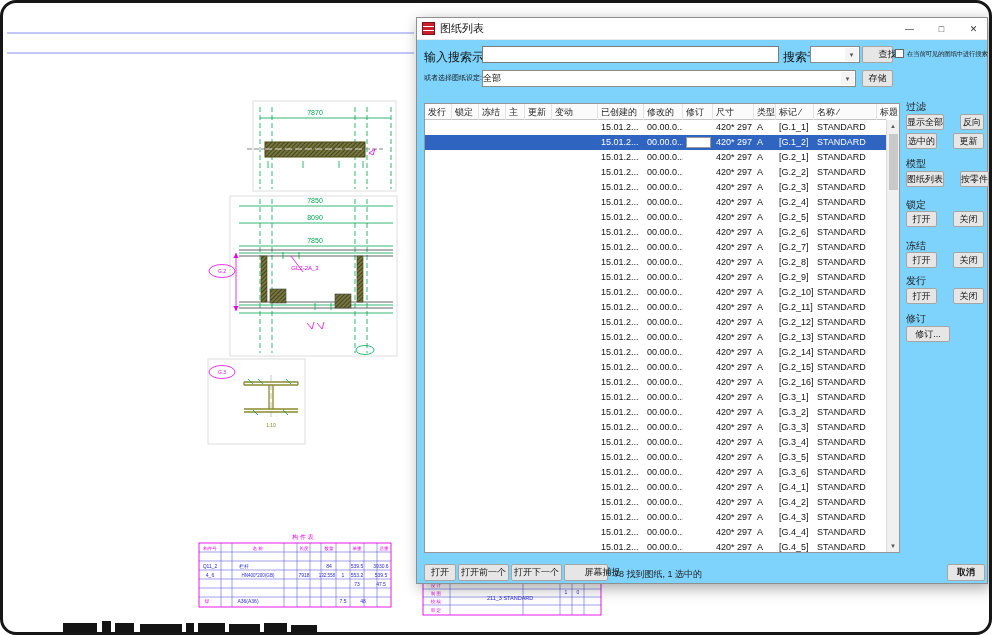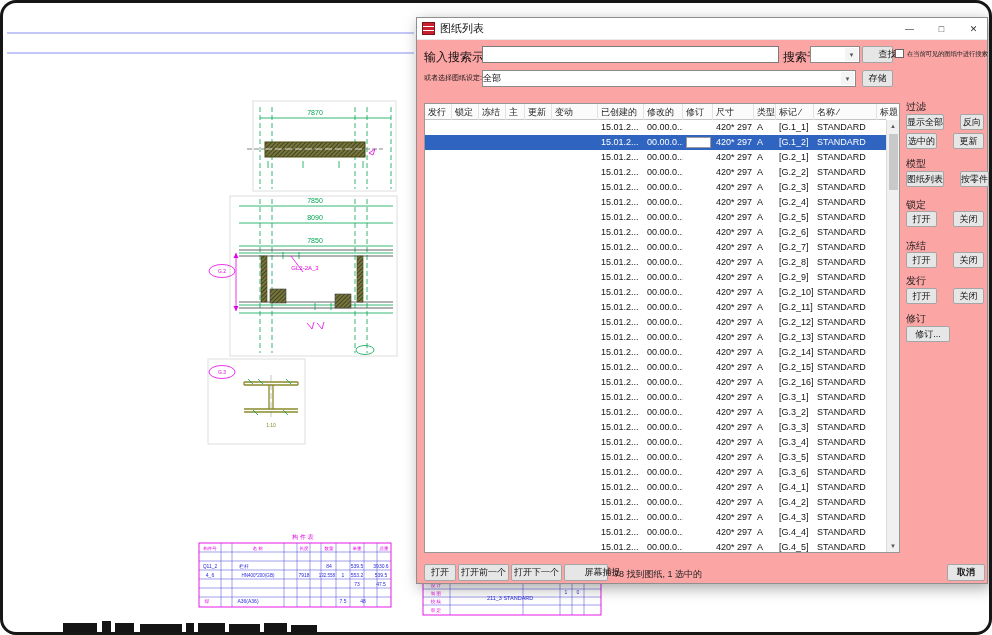--- a/index.html
+++ b/index.html
@@ -16,21 +16,21 @@
   svg .gtext{fill:#00a54f;font-size:7px;text-anchor:middle;}
   svg .mline{stroke:#e400e4;stroke-width:.8;fill:none;}
   svg .mtext{fill:#e400e4;text-anchor:middle;}
   svg .btext{fill:#2a2ae0;text-anchor:middle;}
   svg .bline{stroke:#4343d8;stroke-width:.5;}
   svg .dk{stroke:#3c3c3c;stroke-width:.8;}
 
   
   .dialog{
     position:absolute;left:413px;top:14px;width:572px;height:567px;
-    background:#fca5a5;border:1px solid #8f8f8f;
+    background:#7dd3fc;border:1px solid #8f8f8f;
     box-shadow:3px 4px 14px rgba(0,0,0,.35);
     font-size:9px;
   }
   .titlebar{position:absolute;left:0;top:0;right:0;height:22px;background:#ffffff;
     display:flex;align-items:center;gap:5px;padding-left:5px;border-bottom:1px solid #eaeaea;}
   .app-icon{width:13px;height:13px;flex:none;
     background:linear-gradient(#c8202f 0 26%,#fff 26% 38%,#c8202f 38% 62%,#fff 62% 74%,#c8202f 74% 100%);
     border:1px solid #7e1218;}
   .titlebar .title{font-size:11px;flex:1;}
   .winbtn{width:27px;height:21px;display:flex;align-items:center;justify-content:center;

